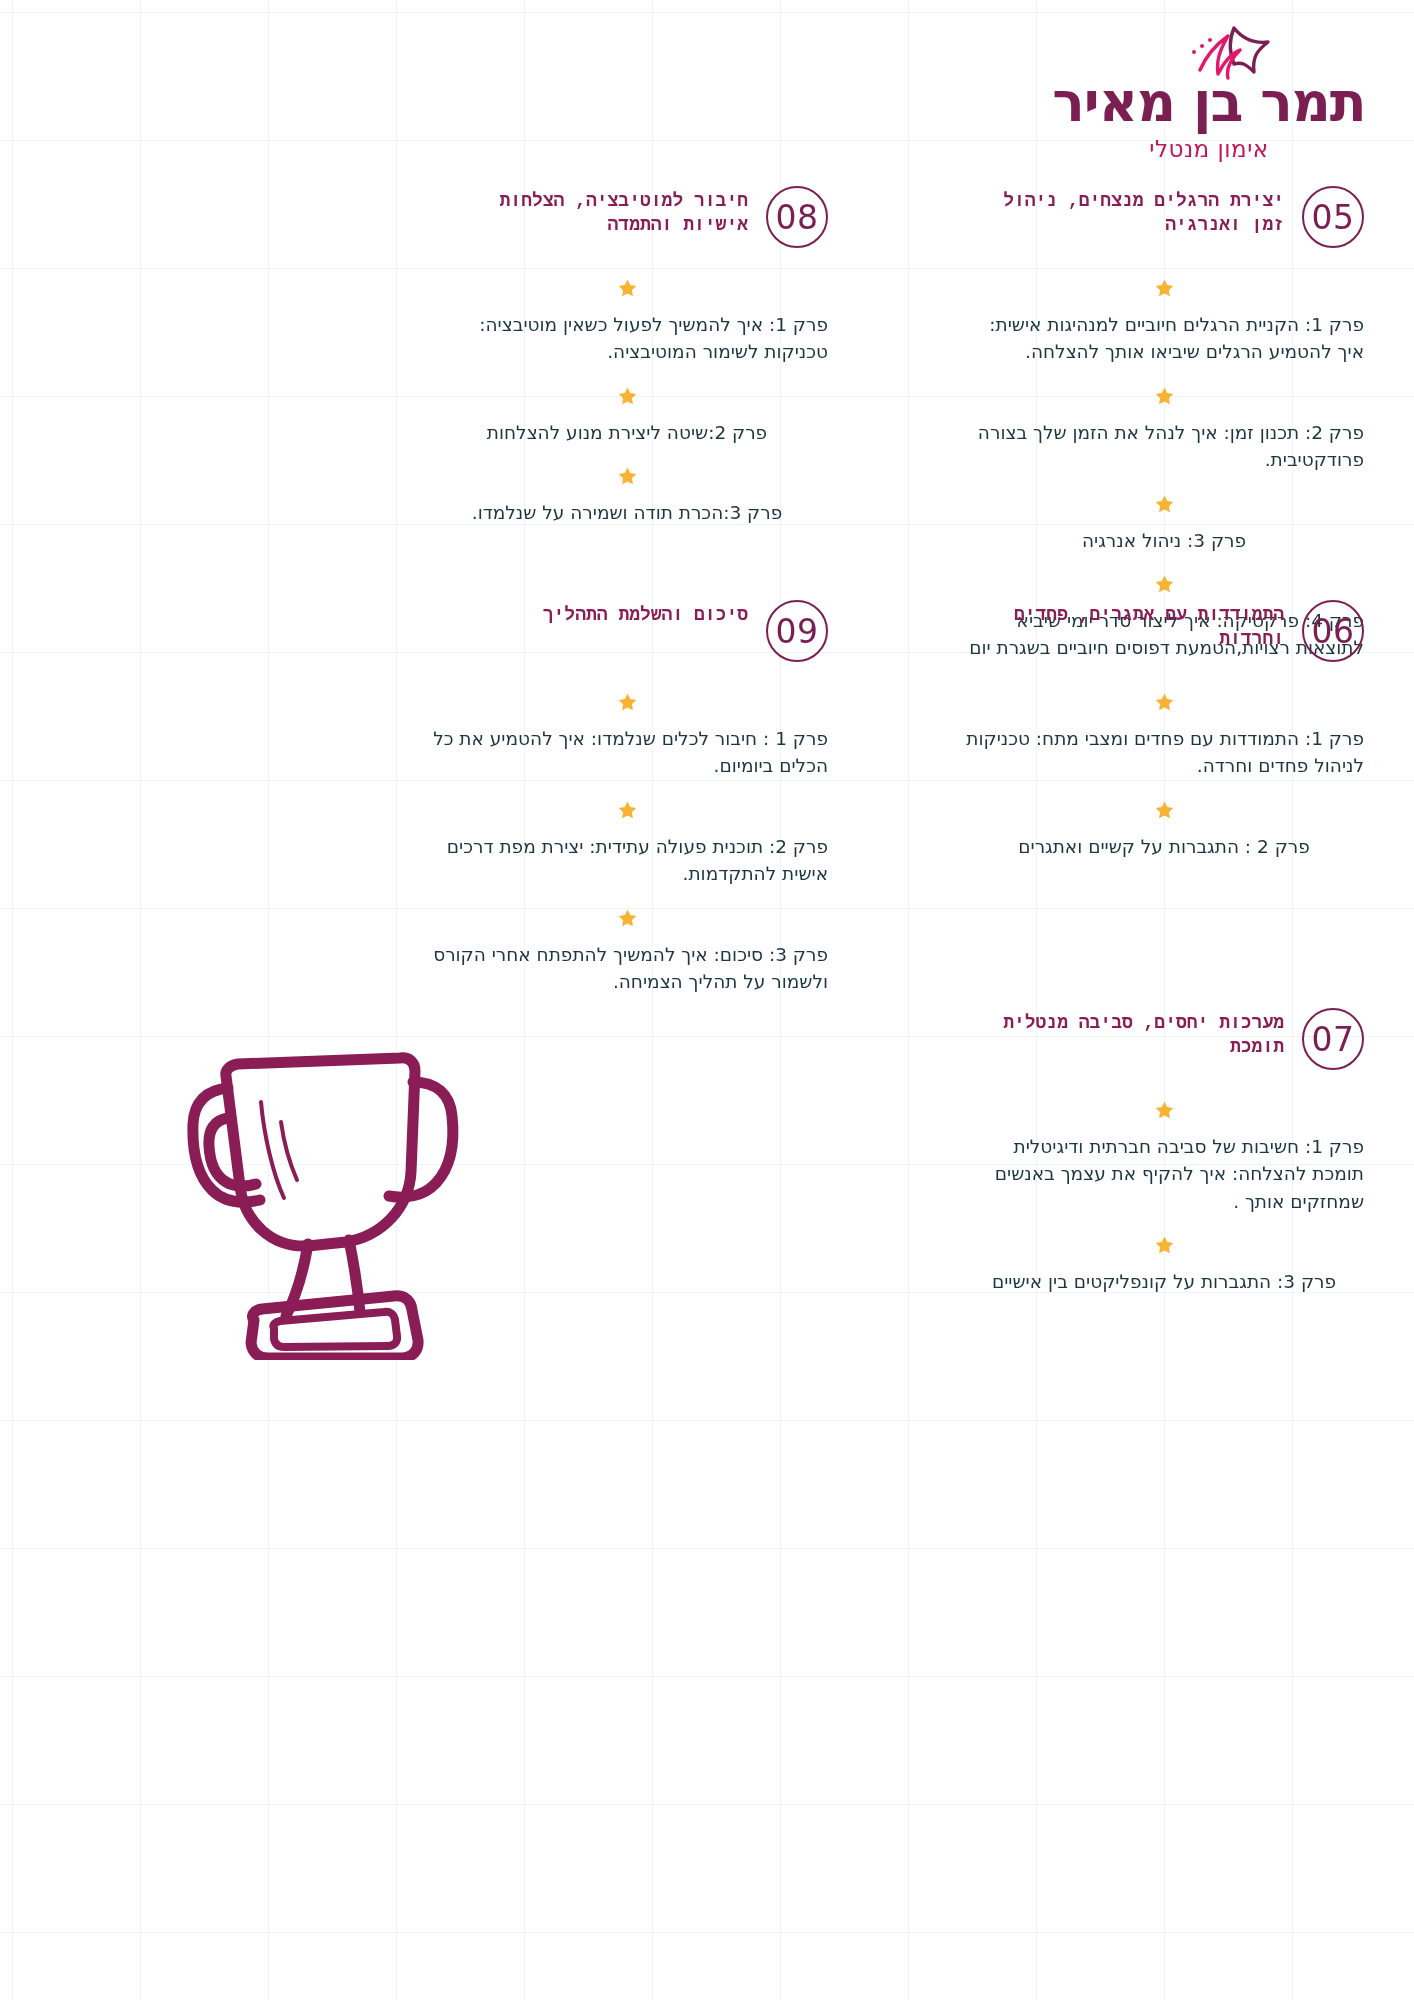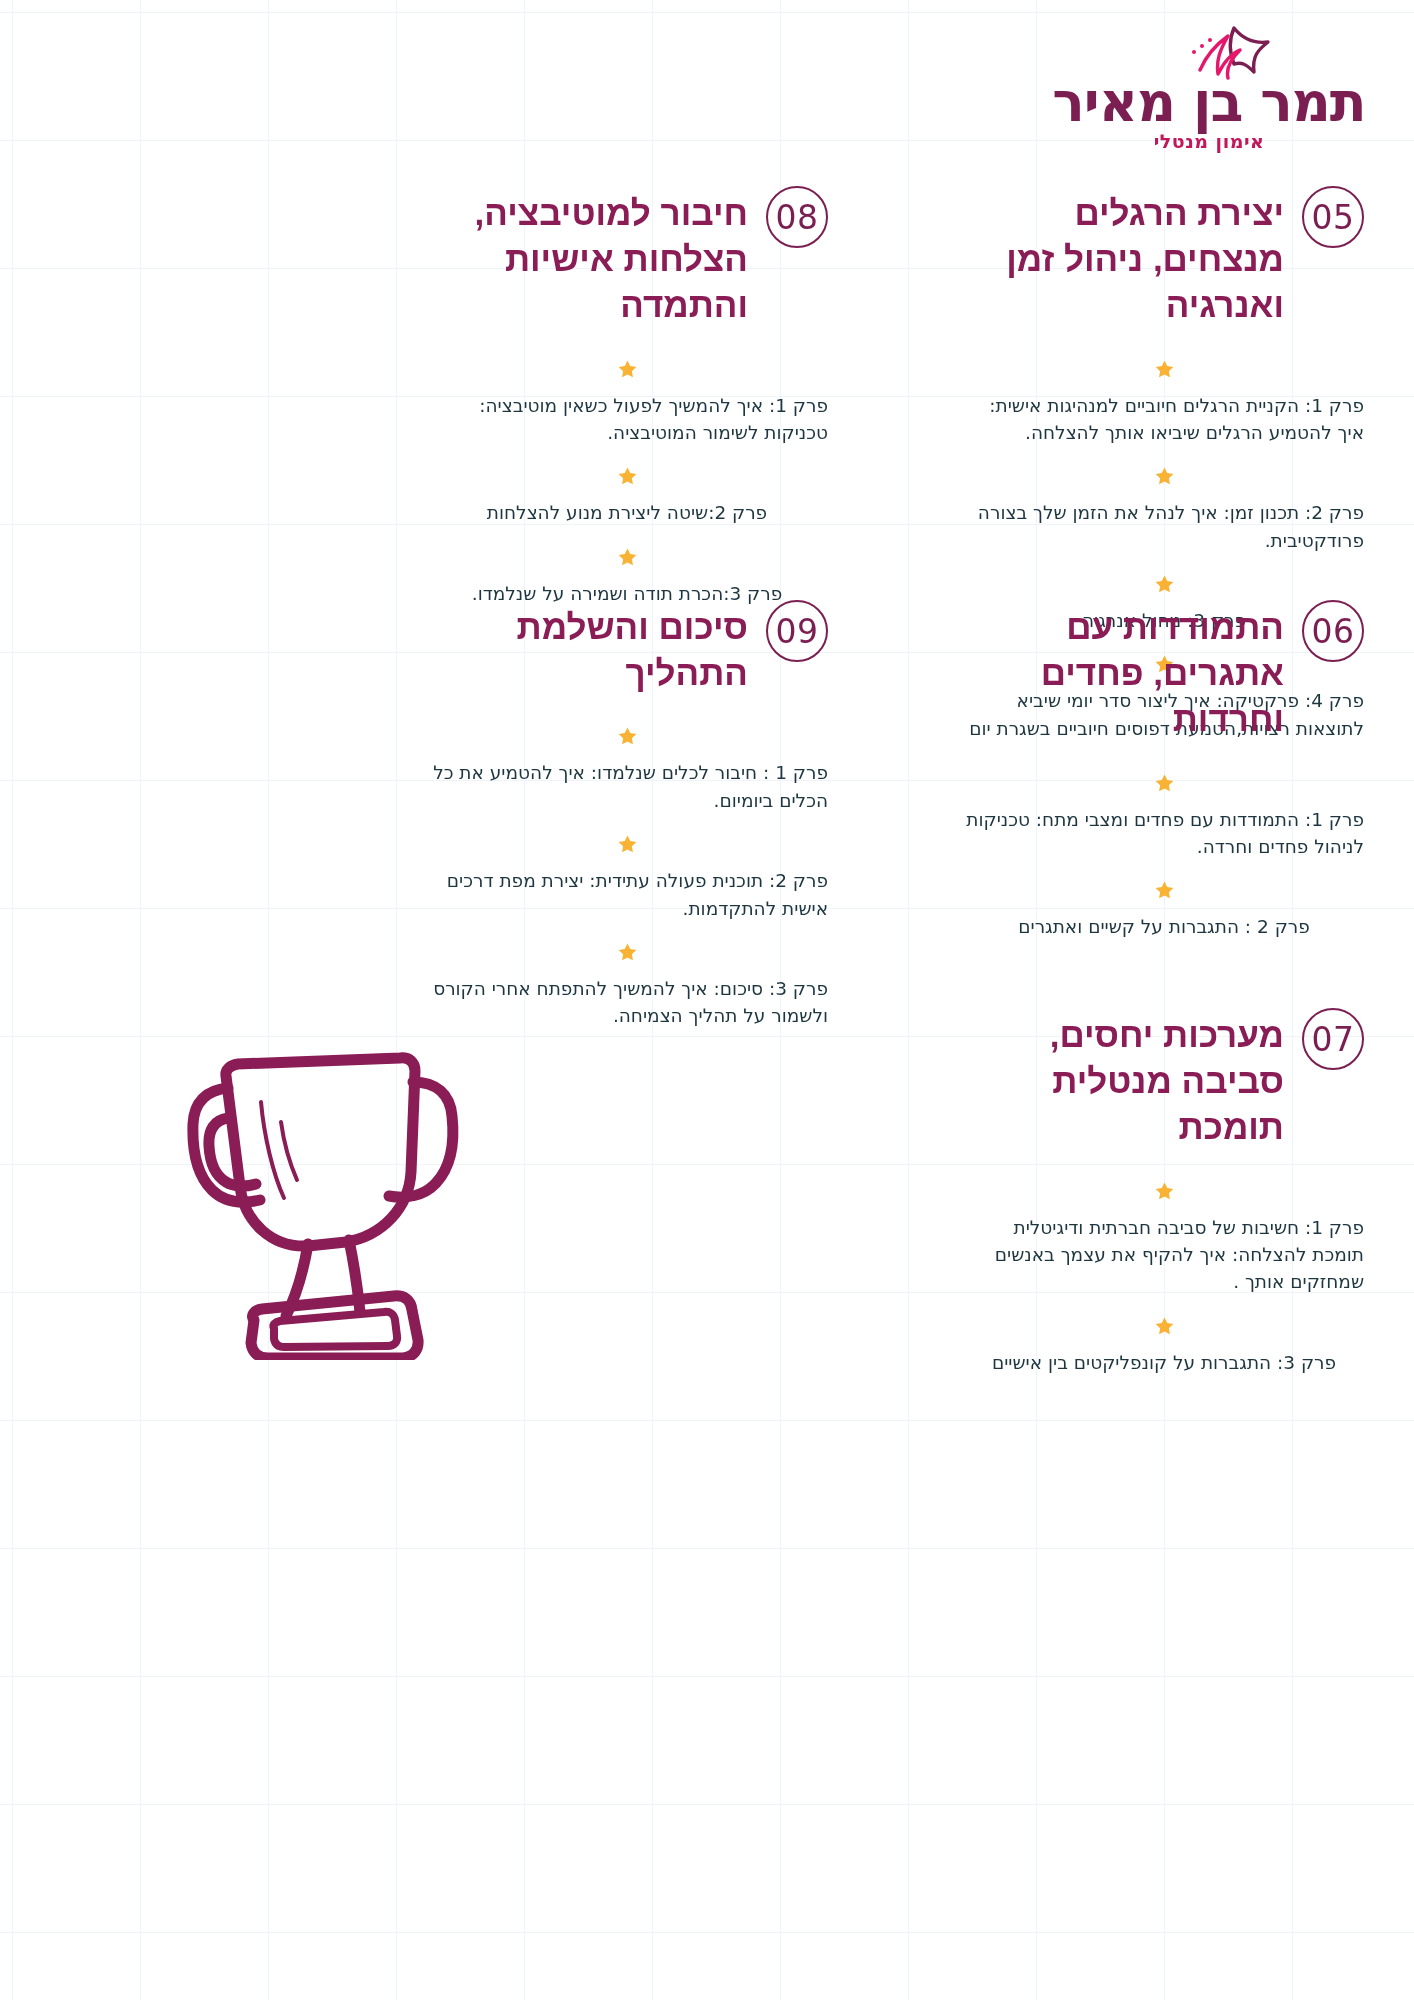--- a/index.html
+++ b/index.html
@@ -46,24 +46,24 @@
     font-family: "DejaVu Sans", sans-serif;
     font-size: 54px;
     font-weight: 700;
     color: #7B1F52;
     letter-spacing: -1px;
     line-height: 1.0;
     direction: rtl;
   }
   .logo-sub {
     font-family: "DejaVu Sans", sans-serif;
-    font-size: 19px;
-    font-weight: 700;
+    font-size: 23px;
+    font-weight: 400;
     color: #C2185B;
-    margin-top: 0;
+    margin-top: 6px;
     letter-spacing: 0.5px;
     direction: rtl;
   }
 
   
   .section {
     position: absolute;
     direction: rtl;
   }
   .sec-head {
@@ -83,22 +83,22 @@
     justify-content: center;
     font-family: "DejaVu Sans", sans-serif;
     font-size: 33px;
     font-weight: 400;
     color: #7B1F52;
     letter-spacing: 0.5px;
     background: transparent;
   }
   .sec-title {
     flex: 1 1 auto;
-    font-family: Liberation Sans, sans-serif;
-    font-size: 35px;
+    font-family: Liberation Mono, monospace;
+    font-size: 18px;
     font-weight: 700;
     color: #8A1C56;
     line-height: 1.32;
     padding-top: 4px;
     text-align: right;
   }
   .sec-body {
     margin-top: 30px;
     padding-left: 0;
   }

